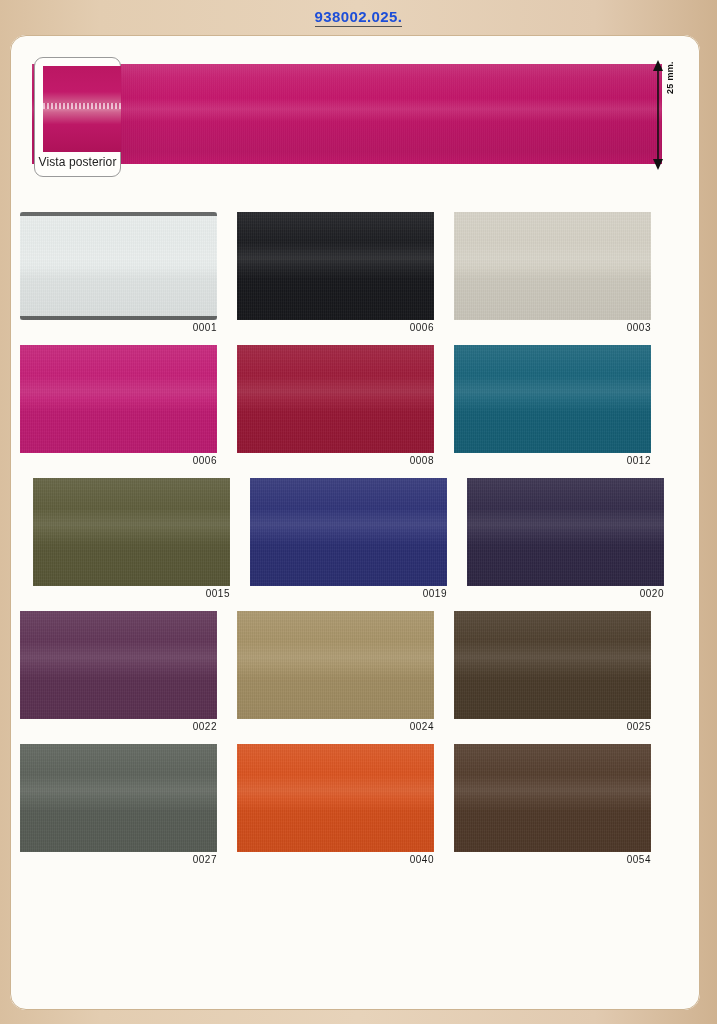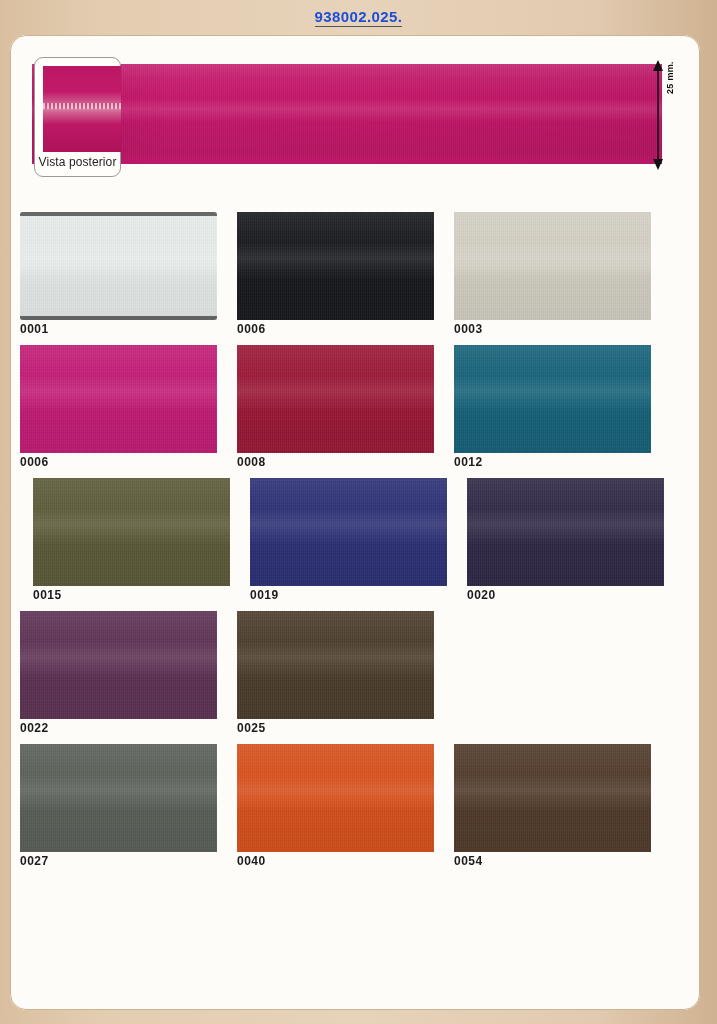--- a/index.html
+++ b/index.html
@@ -209,23 +209,23 @@
     background: rgba(0,0,0,.55);
     display:none;
   }
   .swatch-chip.edged .topedge { display:block; top:0; border-radius: 3px 3px 0 0;}
   .swatch-chip.edged .botedge { display:block; bottom:0; border-radius: 0 0 3px 3px;}
   .swatch-label {
     position: absolute;
     left: 10px;
     top: 115px;
     width: 197px;
-    text-align: left;
-    font-size: 12px;
-    font-weight: bold;
+    text-align: right;
+    font-size: 10px;
+    font-weight: normal;
     color: #1b1b1b;
     letter-spacing: .5px;
   }
 </style>
 </head>
 <body>
 
 <div id="page-bg"></div>
 
 <div id="catalog-page"></div>
@@ -329,20 +329,27 @@
     </div>
     <div class="swatch-row" style="top: 399px;">
       <div class="swatch-cell">
         <div class="swatch-chip" style="background: rgb(94, 50, 84);">
           <div class="weave"></div>
           <div class="sheen"></div>
         </div>
         <div class="swatch-label">0022</div>
       </div>
       <div class="swatch-cell">
+        <div class="swatch-chip" style="background: rgb(166, 145, 101);">
+          <div class="weave"></div>
+          <div class="sheen"></div>
+        </div>
+        <div class="swatch-label">0024</div>
+      </div>
+      <div class="swatch-cell">
         <div class="swatch-chip" style="background: rgb(75, 60, 43);">
           <div class="weave"></div>
           <div class="sheen"></div>
         </div>
         <div class="swatch-label">0025</div>
       </div>
     </div>
     <div class="swatch-row" style="top: 532px;">
       <div class="swatch-cell">
         <div class="swatch-chip" style="background: rgb(90, 96, 88);">

